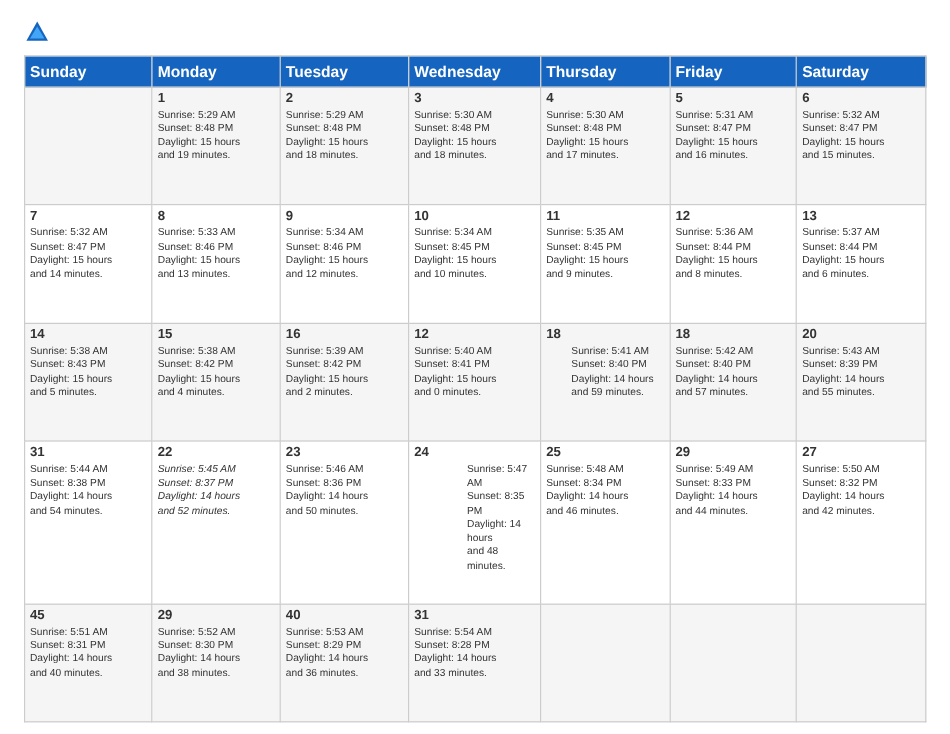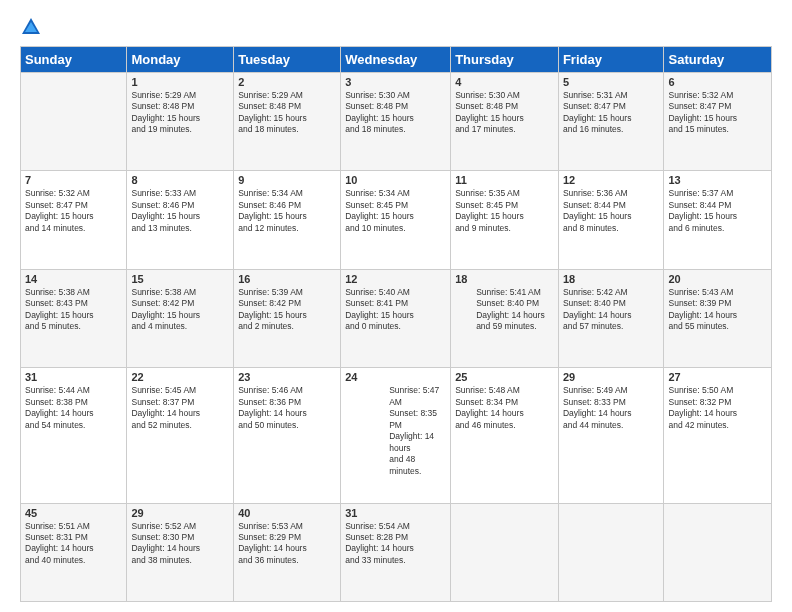--- a/index.html
+++ b/index.html
@@ -282,21 +282,21 @@
         <tr>
           <td>
             <span class="day-number">31</span>
             <div class="cell-info" style="white-space: pre-line;">Sunrise: 5:44 AM
 Sunset: 8:38 PM
 Daylight: 14 hours
 and 54 minutes.</div>
           </td>
           <td>
             <span class="day-number">22</span>
-            <div class="cell-info" style="white-space: pre-line;">Sunrise: 5:45 AM
+            <div class="cell-info" style="white-space: pre-line; font-style: italic;">Sunrise: 5:45 AM
 Sunset: 8:37 PM
 Daylight: 14 hours
 and 52 minutes.</div>
           </td>
           <td>
             <span class="day-number">23</span>
             <div class="cell-info" style="white-space: pre-line;">Sunrise: 5:46 AM
 Sunset: 8:36 PM
 Daylight: 14 hours
 and 50 minutes.</div>

